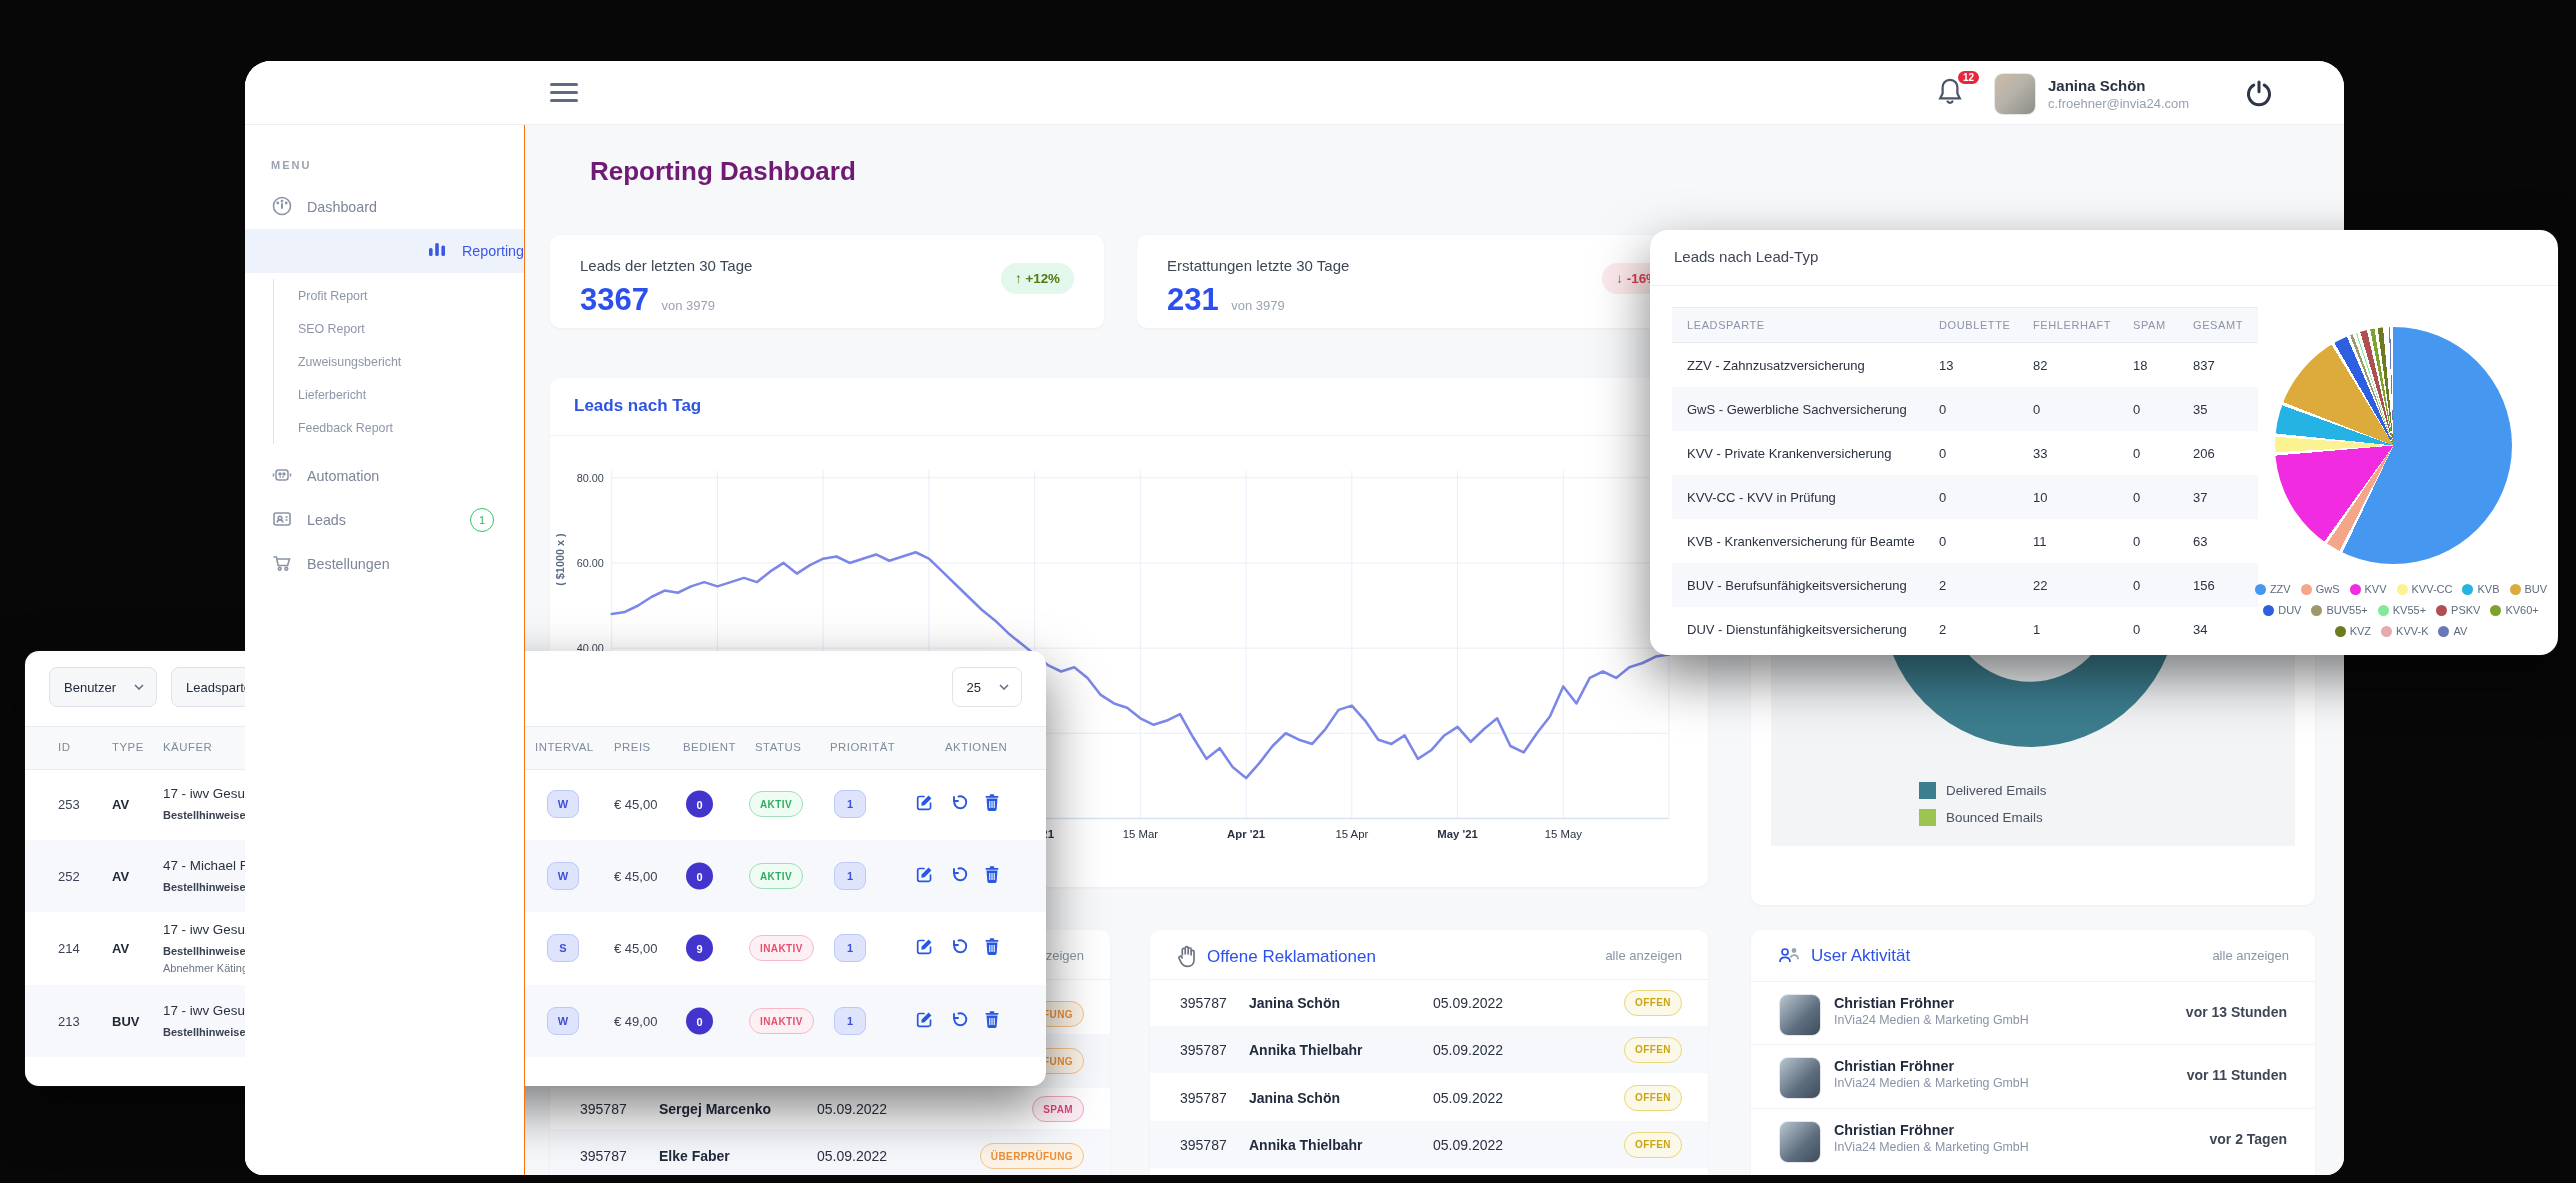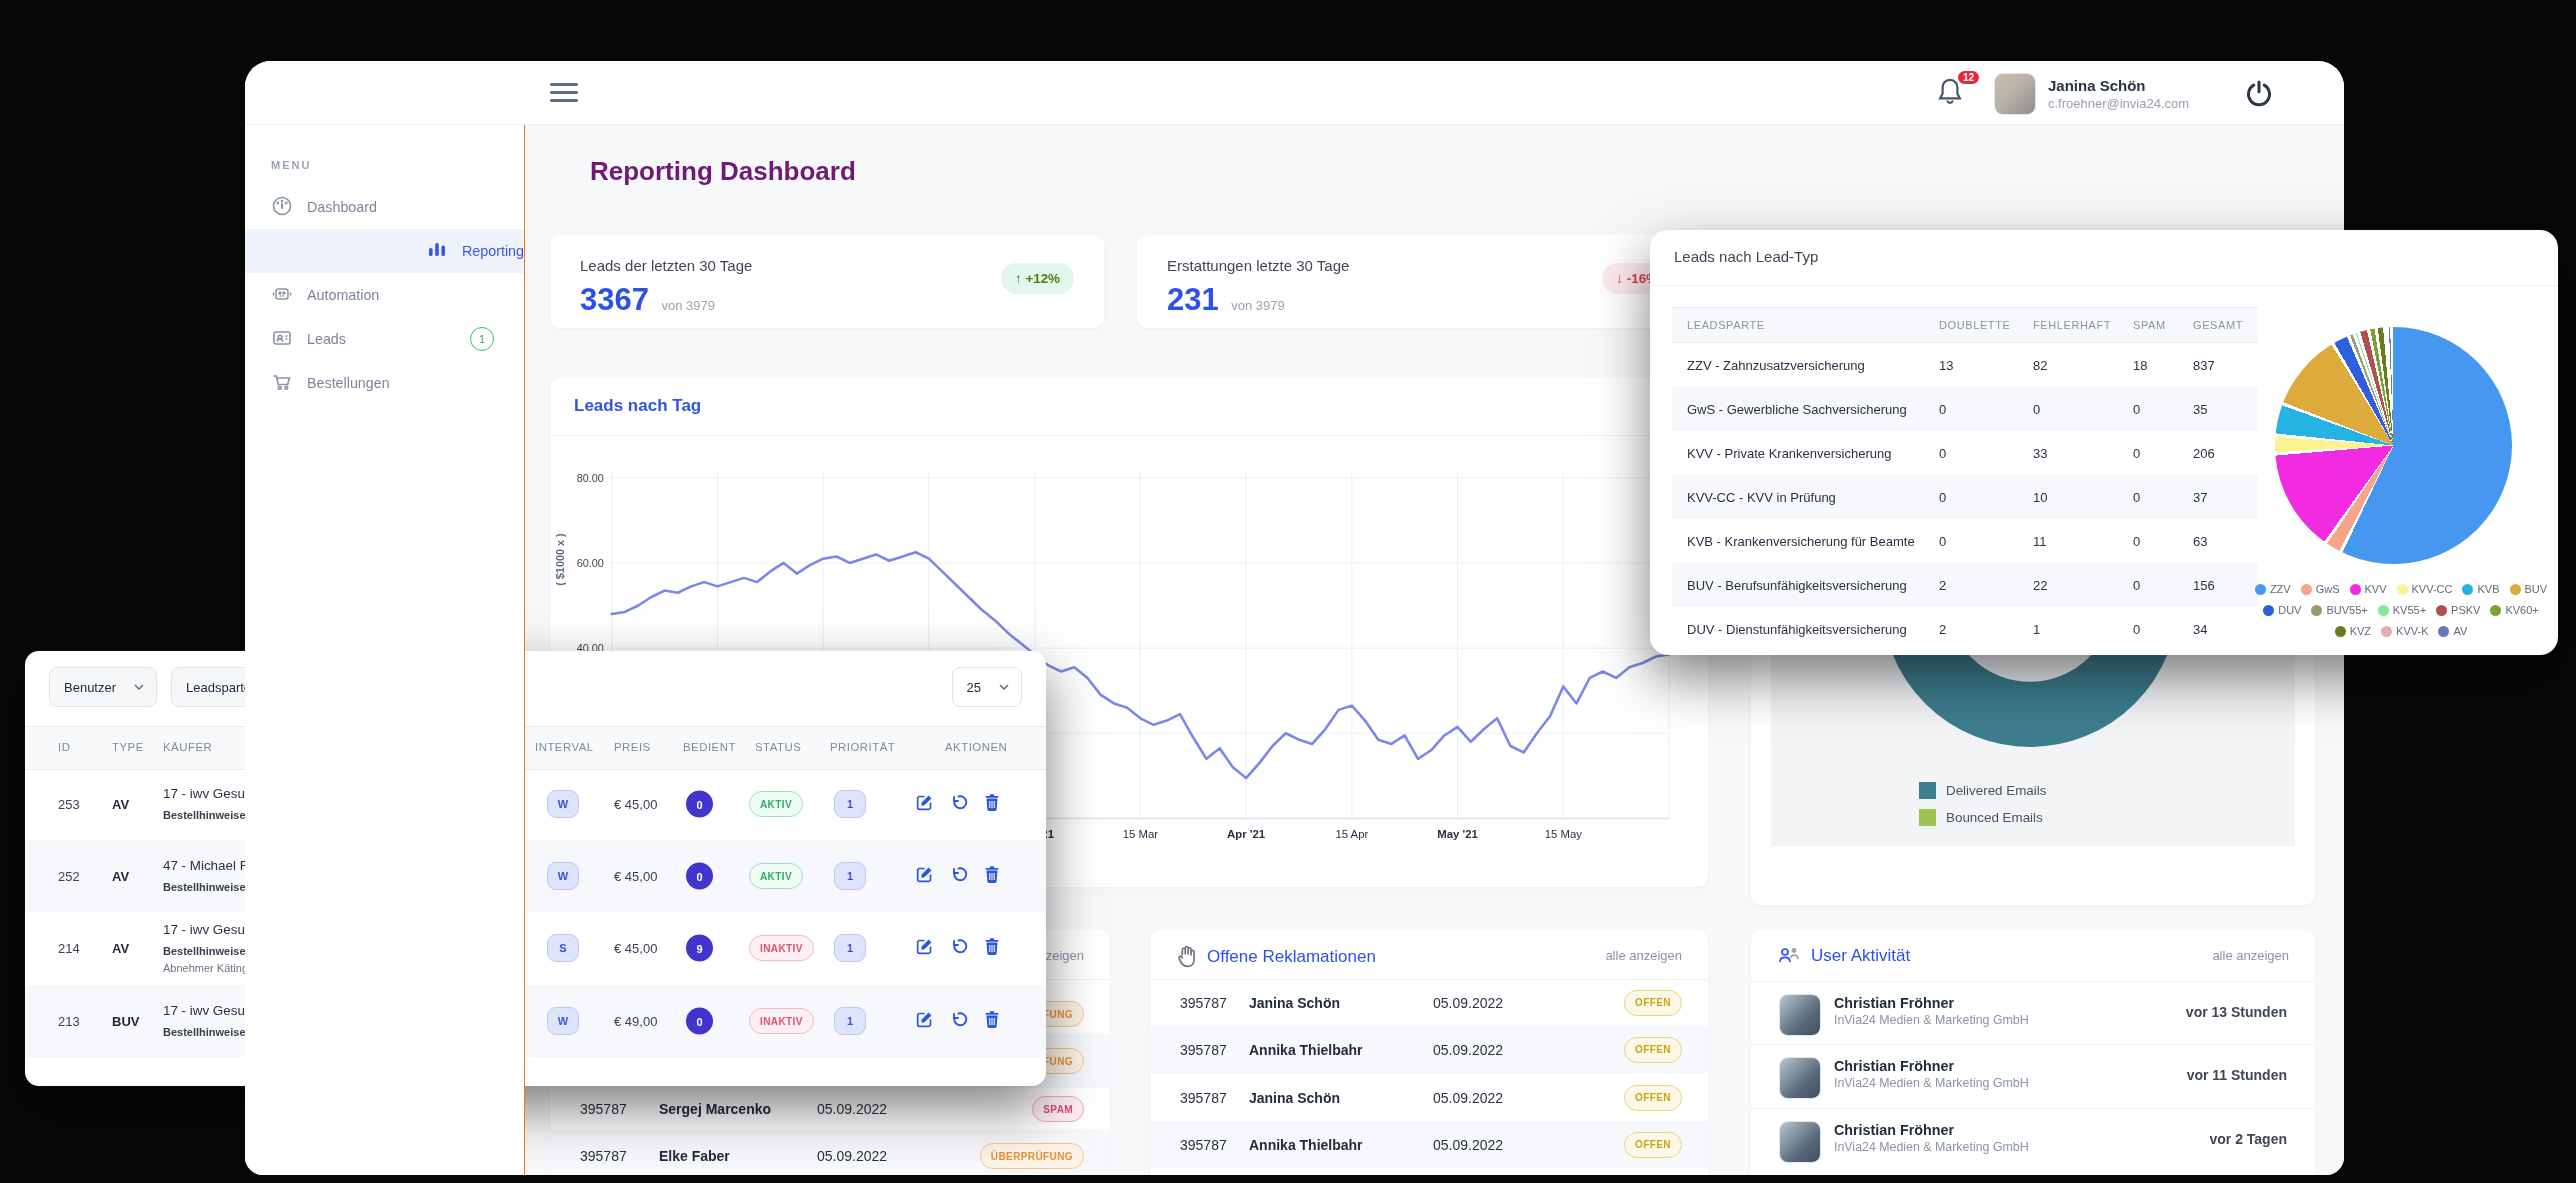--- a/index.html
+++ b/index.html
@@ -123,20 +123,27 @@
             <span>Dashboard</span>
       </div>
           <div class="nav-item active">
       <span><svg width="22" height="22" viewBox="0 0 22 22" fill="none">
                 <rect x="3" y="9" width="3.6" height="8" rx="1.6" fill="#3a57e8"></rect>
                 <rect x="9.2" y="4" width="3.6" height="13" rx="1.6" fill="#3a57e8"></rect>
                 <rect x="15.4" y="6.5" width="3.6" height="10.5" rx="1.6" fill="#3a57e8"></rect>
               </svg></span>
             <span>Reporting</span>
       </div>
+          <div class="subnav">
+            <div class="sub-item">Profit Report</div>
+            <div class="sub-item">SEO Report</div>
+            <div class="sub-item">Zuweisungsbericht</div>
+            <div class="sub-item">Lieferbericht</div>
+            <div class="sub-item">Feedback Report</div>
+          </div>
           <div class="nav-item">
       <span><svg width="22" height="22" viewBox="0 0 22 22" fill="none" stroke="#8a94a6" stroke-width="1.5">
                 <rect x="5" y="6" width="12" height="10" rx="2.5"></rect>
                 <circle cx="9" cy="10" r="1" fill="#8a94a6"></circle>
                 <circle cx="13" cy="10" r="1" fill="#8a94a6"></circle>
                 <path d="M8.5 13 h5" stroke-dasharray="1.5 1.2"></path>
                 <line x1="2.5" y1="9.5" x2="2.5" y2="12.5"></line>
                 <line x1="19.5" y1="9.5" x2="19.5" y2="12.5"></line>
               </svg></span>
             <span>Automation</span>

